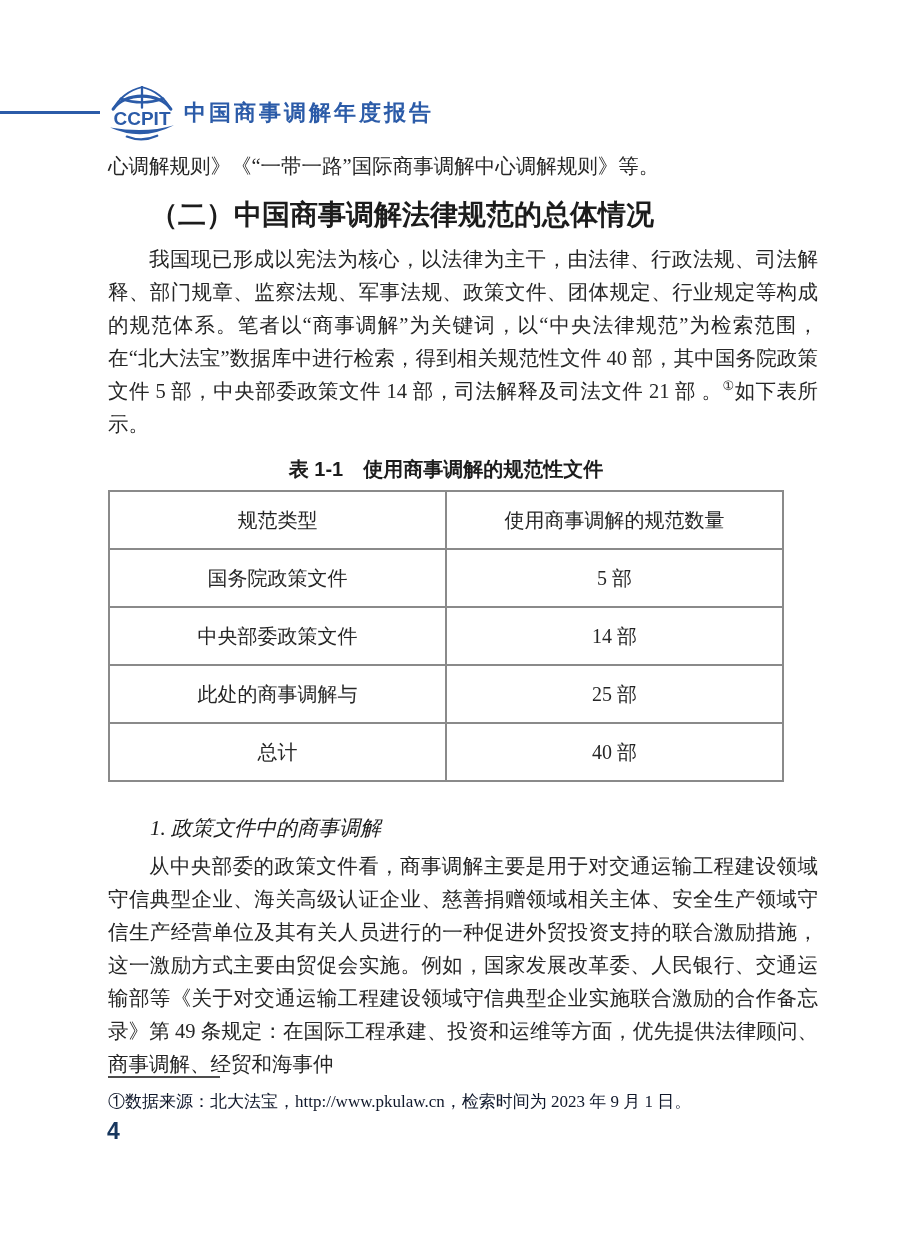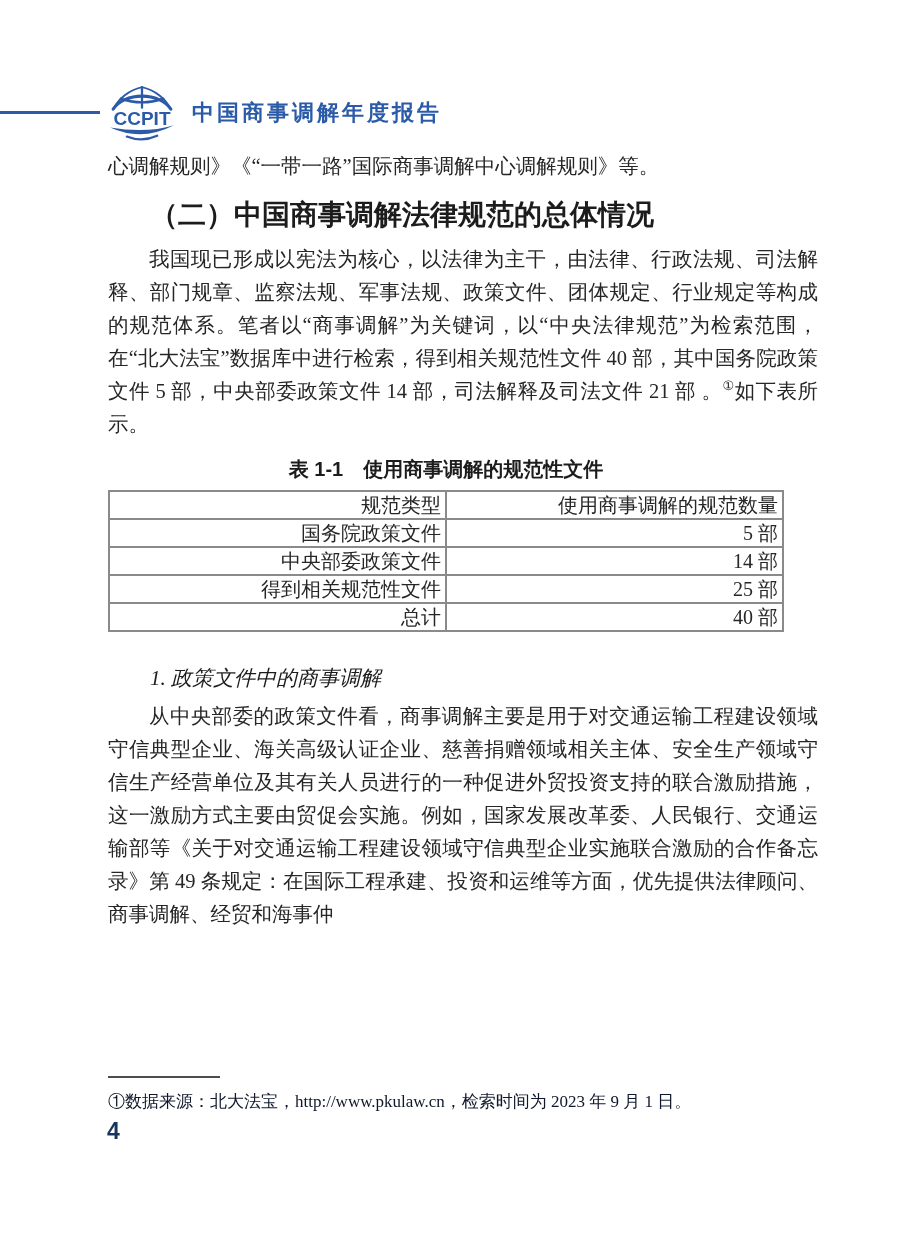--- a/index.html
+++ b/index.html
@@ -19,21 +19,21 @@
     position: absolute;
     left: 0; top: 111px;
     width: 100px; height: 3px;
     background: #2b5ba8;
   }
   .header {
     position: absolute;
     left: 104px; top: 78px;
     display: flex;
     align-items: center;
-    gap: 12px;
+    gap: 4px;
   }
   .logo { width: 76px; height: 70px; display: block; }
   .header-title {
     font-family: "Liberation Sans", sans-serif;
     font-weight: bold;
     font-size: 22px;
     letter-spacing: 3px;
     color: #2b5ba8;
     white-space: nowrap;
   }
@@ -80,26 +80,26 @@
     color: #1c1c1c;
   }
   table.reg-table {
     margin-top: 7px;
     width: 676px;
     border-collapse: collapse;
     table-layout: fixed;
   }
   table.reg-table th, table.reg-table td {
     border: 2px solid #8a8a8a;
-    text-align: right;
+    text-align: center;
     font-weight: normal;
     font-size: 20px;
     height: 28px;
     line-height: 24px;
-    padding: 1px 4px;
+    padding: 16px 4px;
     color: #262626;
   }
   .sub-heading {
     margin-top: 32px;
     padding-left: 42px;
     font-style: italic;
     font-size: 21px;
     line-height: 28px;
     color: #1c1c1c;
   }
@@ -172,21 +172,21 @@
       <tbody>
         <tr>
           <td>国务院政策文件</td>
           <td>5 部</td>
         </tr>
         <tr>
           <td>中央部委政策文件</td>
           <td>14 部</td>
         </tr>
         <tr>
-          <td>得到相关规范性文件</td>
+          <td>此处的商事调解与</td>
           <td>25 部</td>
         </tr>
         <tr>
           <td>总计</td>
           <td>40 部</td>
         </tr>
       </tbody>
     </table>
 
     <div class="sub-heading">1. 政策文件中的商事调解</div>

